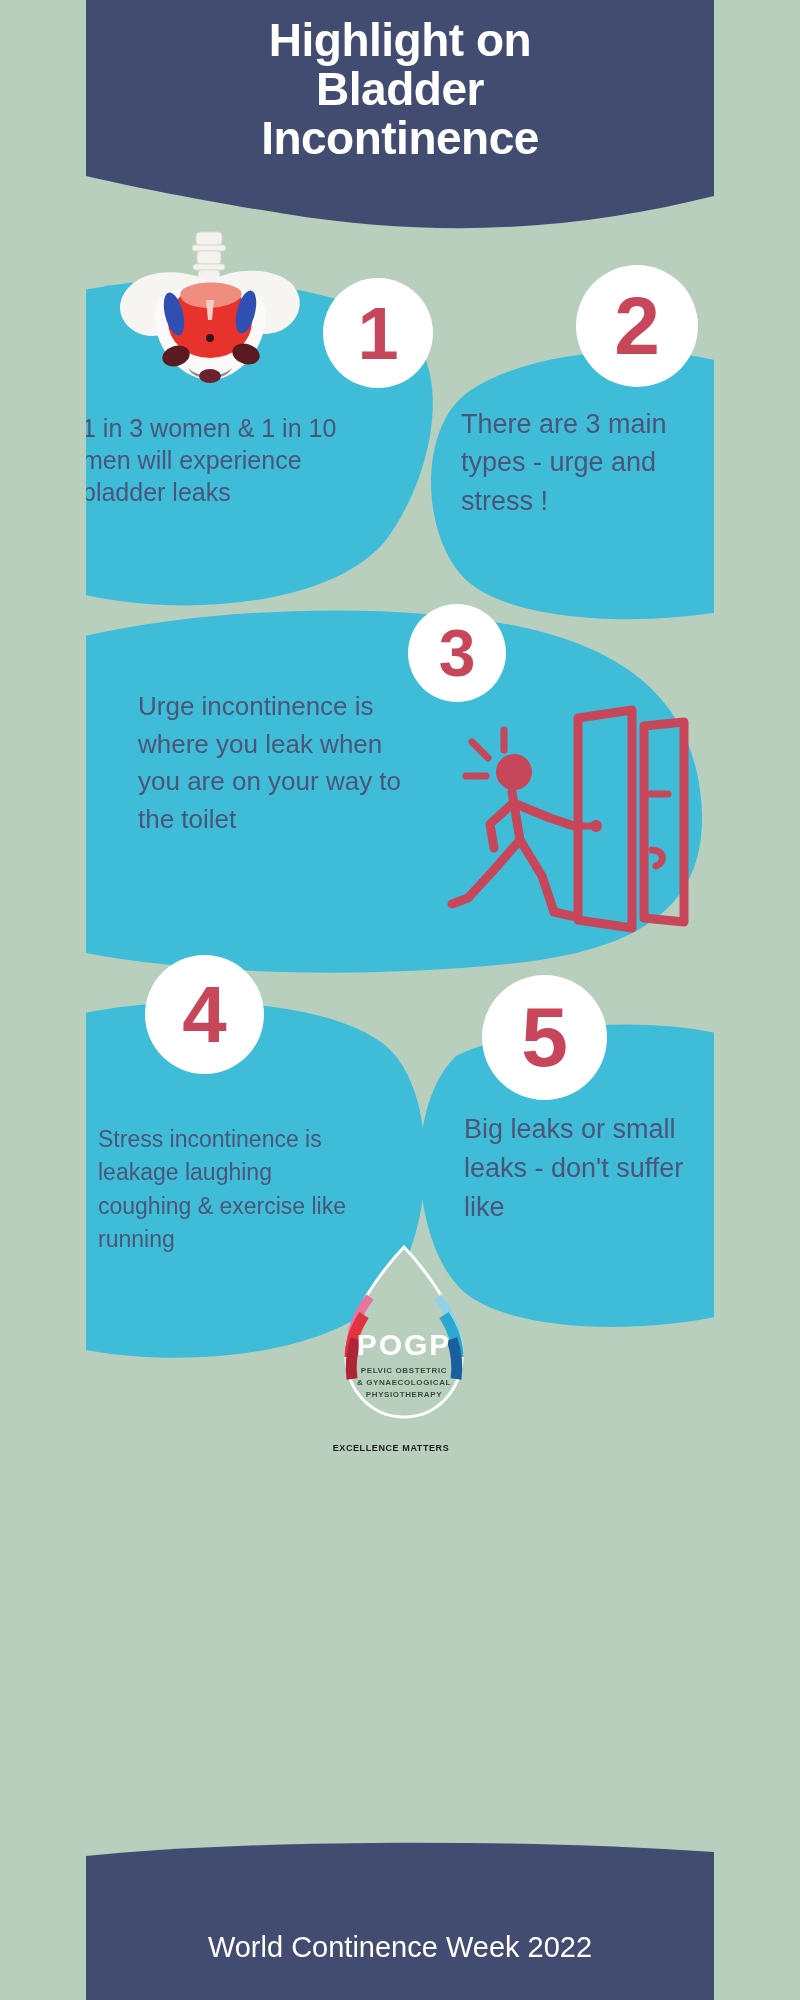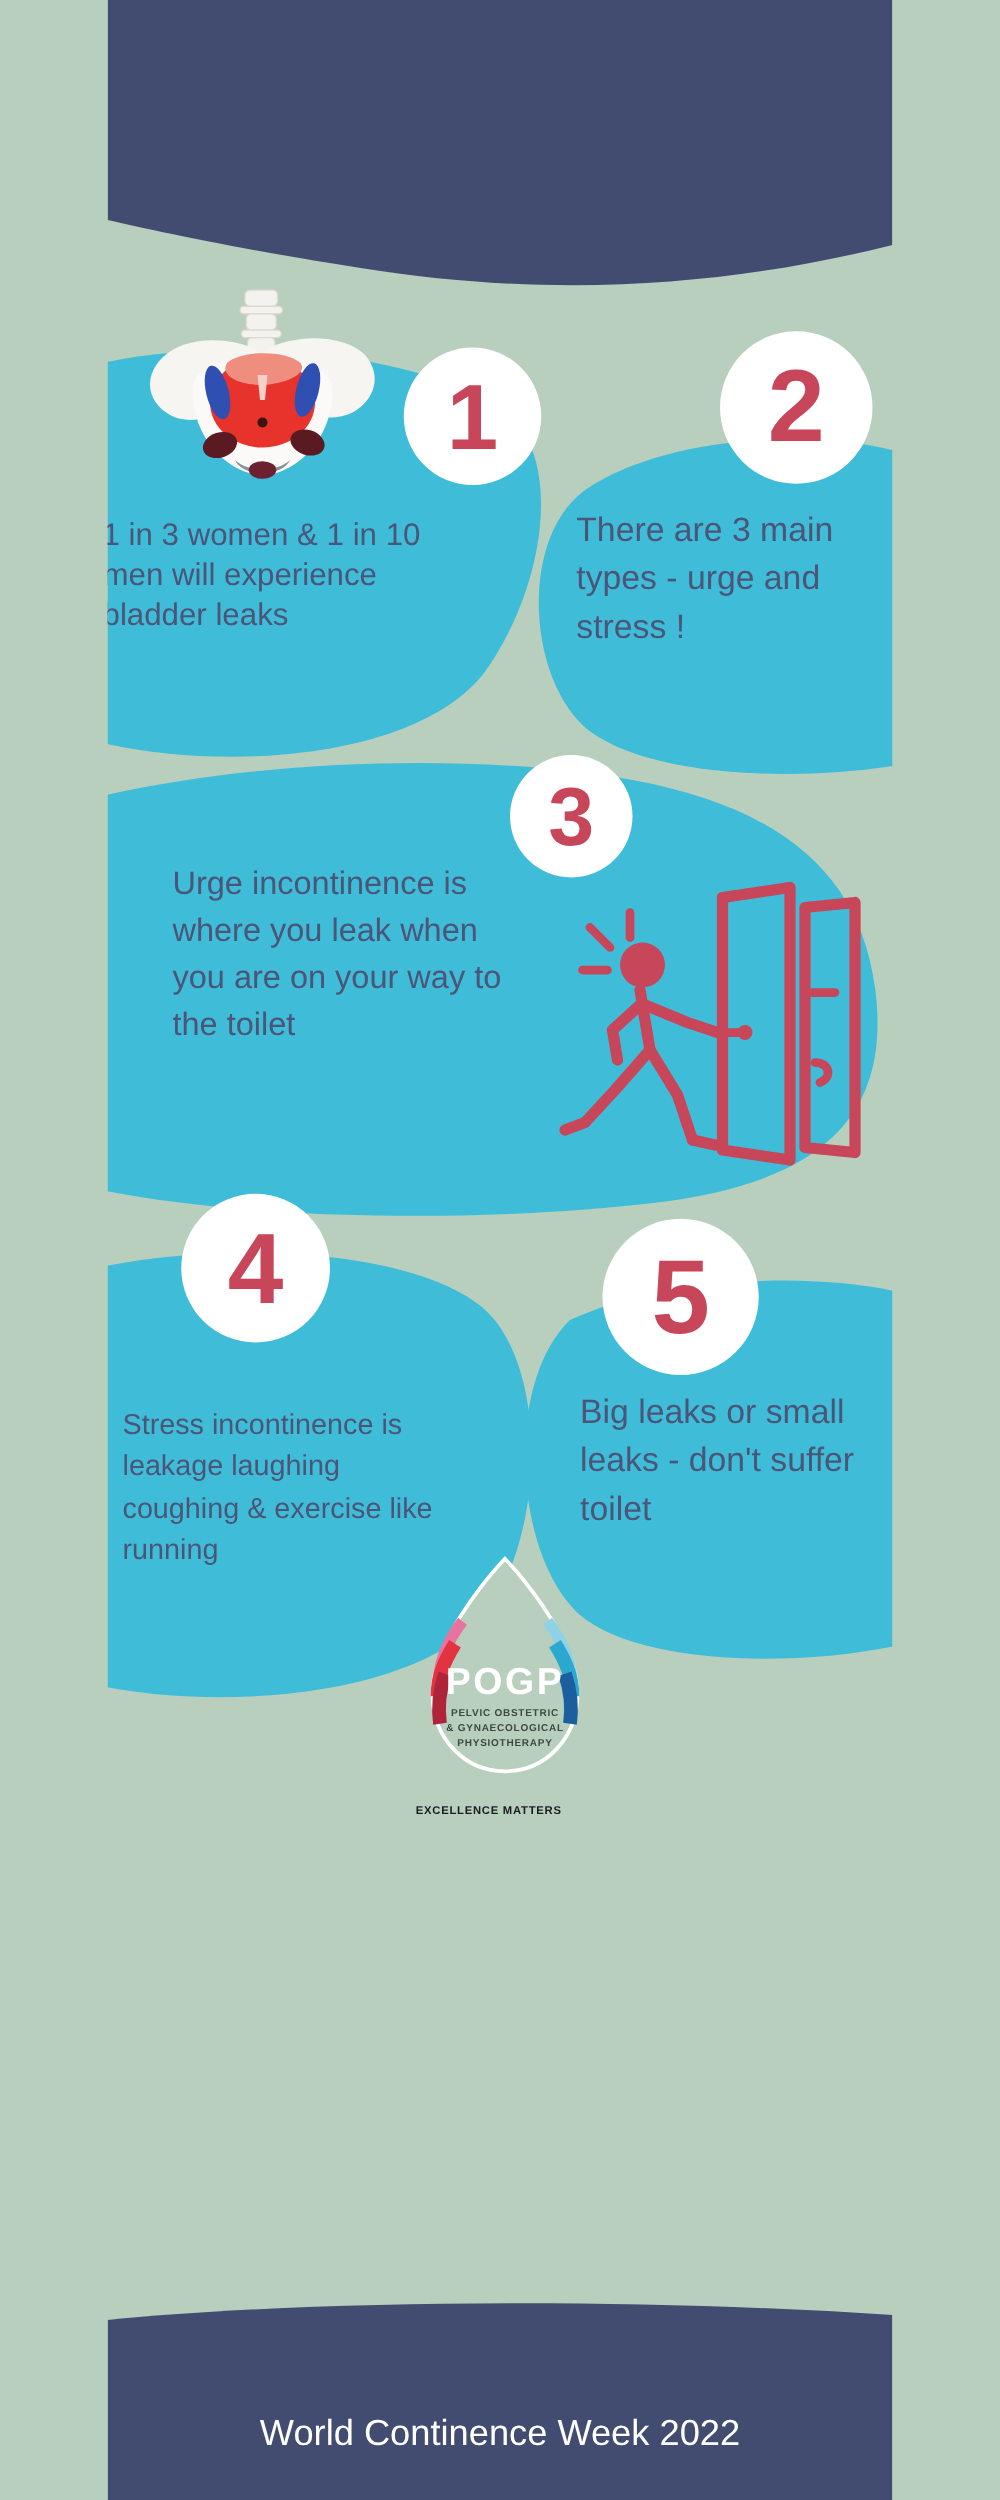--- a/index.html
+++ b/index.html
@@ -87,20 +87,25 @@
              C232,1362 60,1372 -40,1340 Z" fill="#3fbdd8"></path>
 
     <path d="M370,1056 C450,1018 600,1014 672,1046 L672,1306 C580,1336 430,1336 378,1292
              C326,1246 316,1108 370,1056 Z" fill="#3fbdd8"></path>
 
     <path d="M0,0 L628,0 L628,196 C500,228 360,240 200,214 C110,200 44,186 0,176 Z" fill="#424c71"></path>
 
     <path d="M0,1856 C160,1840 420,1838 628,1852 L628,2000 L0,2000 Z" fill="#424c71"></path>
   </svg>
 
+  <div class="title">
+    <div>Highlight on</div>
+    <div>Bladder</div>
+    <div>Incontinence</div>
+  </div>
 
   <svg class="pelvis" viewBox="0 0 196 160">
 
     <g fill="#f4f2ee" stroke="#ddd8d0" stroke-width="1">
       <rect x="86" y="4" width="26" height="13" rx="4"></rect>
       <rect x="82" y="17" width="34" height="6" rx="3"></rect>
       <rect x="87" y="23" width="24" height="13" rx="4"></rect>
       <rect x="83" y="36" width="32" height="6" rx="3"></rect>
       <rect x="88" y="42" width="22" height="14" rx="4"></rect>
     </g>
@@ -130,21 +135,21 @@
   <div class="num-circle c1">1</div>
   <div class="num-circle c2">2</div>
   <div class="num-circle c3">3</div>
   <div class="num-circle c4">4</div>
   <div class="num-circle c5">5</div>
 
   <div class="body-text t1">1 in 3 women &amp; 1 in 10 men  will experience bladder leaks</div>
   <div class="body-text t2">There are 3 main types - urge and stress !</div>
   <div class="body-text t3">Urge incontinence is where you leak when you are on your way to the toilet</div>
   <div class="body-text t4">Stress incontinence is leakage laughing coughing &amp; exercise like running</div>
-  <div class="body-text t5">Big leaks or small leaks - don't suffer toilet</div>
+  <div class="body-text t5">Big leaks or small leaks - don't suffer like</div>
 
   <svg class="door-fig" viewBox="0 0 250 268">
     <g stroke="#c8465a" fill="none" stroke-width="7" stroke-linecap="round">
 
       <line x1="26" y1="42" x2="42" y2="58"></line>
       <line x1="58" y1="30" x2="58" y2="50"></line>
       <line x1="20" y1="76" x2="40" y2="76"></line>
     </g>
 
     <circle cx="68" cy="72" r="18" fill="#c8465a"></circle>

